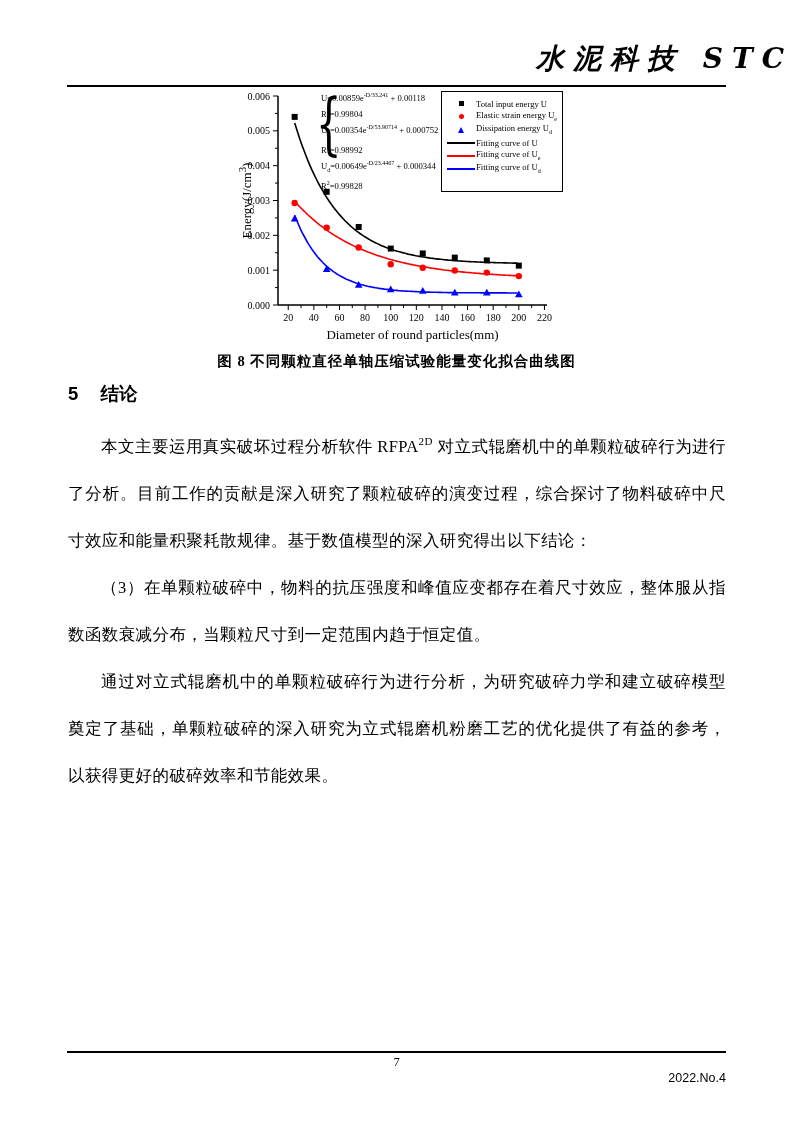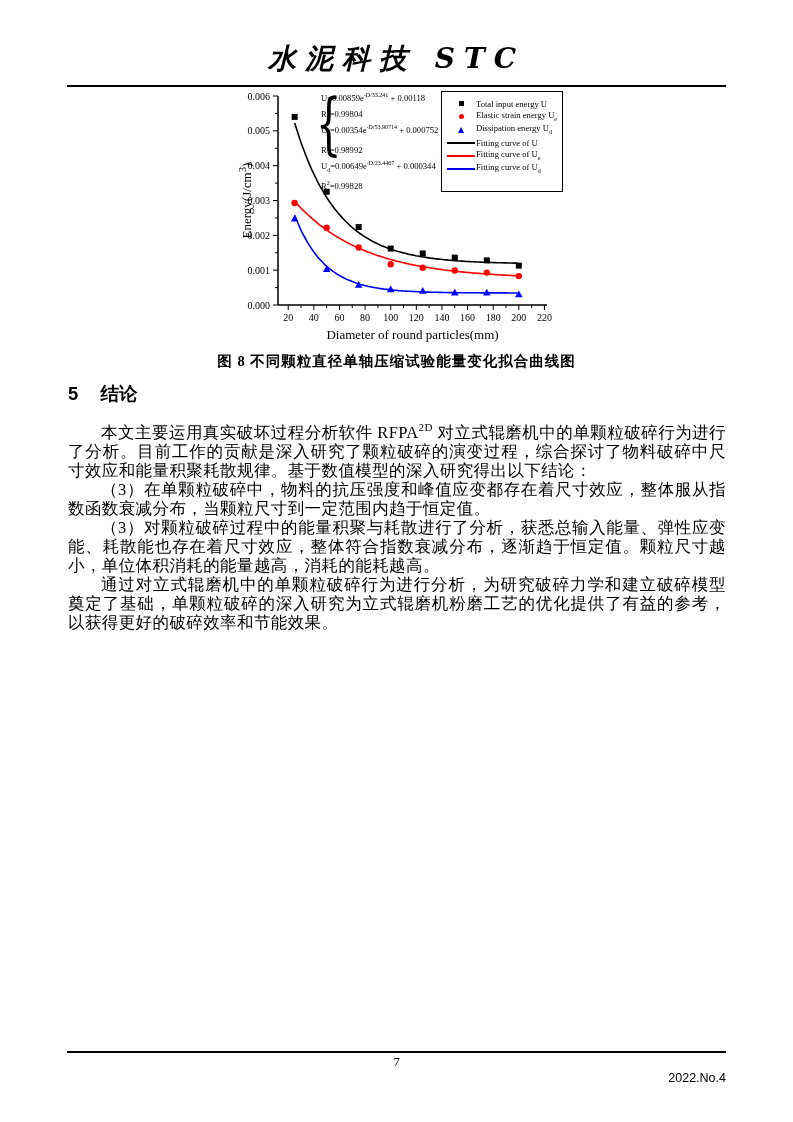--- a/index.html
+++ b/index.html
@@ -3,21 +3,21 @@
 <meta charset="utf-8">
 <style>
   html,body{margin:0;padding:0;background:#888;}
   .page{
     position:relative;width:793px;height:1122px;background:#ffffff;
     margin:0 auto;font-family:"Liberation Serif","DejaVu Serif",serif;color:#000;
     overflow:hidden;
   }
   
   .journal-title{
-    position:absolute;top:40px;left:0;width:100%;text-align:center;
+    position:absolute;top:40px;left:0;width:100%;text-align:right;
     font-size:28px;font-weight:bold;font-style:italic;letter-spacing:9px;
     font-family:"DejaVu Serif",serif;
   }
   .header-rule{position:absolute;top:85px;left:67px;width:659px;height:2px;background:#000;}
   
   .chart{position:absolute;left:225px;top:88px;width:350px;height:262px;}
   .chart svg{position:absolute;left:0;top:0;}
   .svgtext{font-family:"Liberation Serif","DejaVu Serif",serif;fill:#000;}
   .ylabel{
     position:absolute;left:-49px;top:104px;width:136px;height:17px;
@@ -49,21 +49,21 @@
     position:absolute;top:352px;left:0;width:100%;text-align:center;
     font-size:14.5px;font-weight:bold;letter-spacing:1px;
   }
   .body{position:absolute;top:381px;left:68px;width:658px;}
   .heading{
     margin:0 0 12px 0;font-size:18.5px;font-weight:bold;
     font-family:"Liberation Sans","DejaVu Sans",sans-serif;
   }
   .heading .num{margin-right:17px;}
   .para{
-    margin:0;font-size:16.5px;line-height:19px;text-indent:2em;
+    margin:0;font-size:16.5px;line-height:47px;text-indent:2em;
     text-align:justify;letter-spacing:.4px;
   }
   .para sup{font-size:11px;}
   
   .footer-rule{position:absolute;top:1051px;left:67px;width:659px;height:2px;background:#000;}
   .page-number{position:absolute;top:1055px;left:0;width:100%;text-align:center;font-size:12.5px;}
   .issue{position:absolute;top:1055px;right:67px;font-size:12.5px;font-family:"Liberation Sans","DejaVu Sans",sans-serif;margin-top:16px;}
 </style>
 </head>
 <body>
@@ -213,21 +213,20 @@
   <div class="caption">图 8 不同颗粒直径单轴压缩试验能量变化拟合曲线图</div>
 
   <div class="body">
     <h2 class="heading">
       <span class="num">5</span>
       <span>结论</span>
     </h2>
     <div id="paragraphs">
         <p class="para">本文主要运用真实破坏过程分析软件 RFPA<sup>2D</sup> 对立式辊磨机中的单颗粒破碎行为进行了分析。目前工作的贡献是深入研究了颗粒破碎的演变过程，综合探讨了物料破碎中尺寸效应和能量积聚耗散规律。基于数值模型的深入研究得出以下结论：</p>
         <p class="para">（3）在单颗粒破碎中，物料的抗压强度和峰值应变都存在着尺寸效应，整体服从指数函数衰减分布，当颗粒尺寸到一定范围内趋于恒定值。</p>
-        <p class="para">（3）对颗粒破碎过程中的能量积聚与耗散进行了分析，获悉总输入能量、弹性应变能、耗散能也存在着尺寸效应，整体符合指数衰减分布，逐渐趋于恒定值。颗粒尺寸越小，单位体积消耗的能量越高，消耗的能耗越高。</p>
         <p class="para">通过对立式辊磨机中的单颗粒破碎行为进行分析，为研究破碎力学和建立破碎模型奠定了基础，单颗粒破碎的深入研究为立式辊磨机粉磨工艺的优化提供了有益的参考，以获得更好的破碎效率和节能效果。</p>
       </div>
   </div>
 
   <div class="footer-rule"></div>
   <div class="page-number">7</div>
   <div class="issue">2022.No.4</div>
 
 </div>
 

